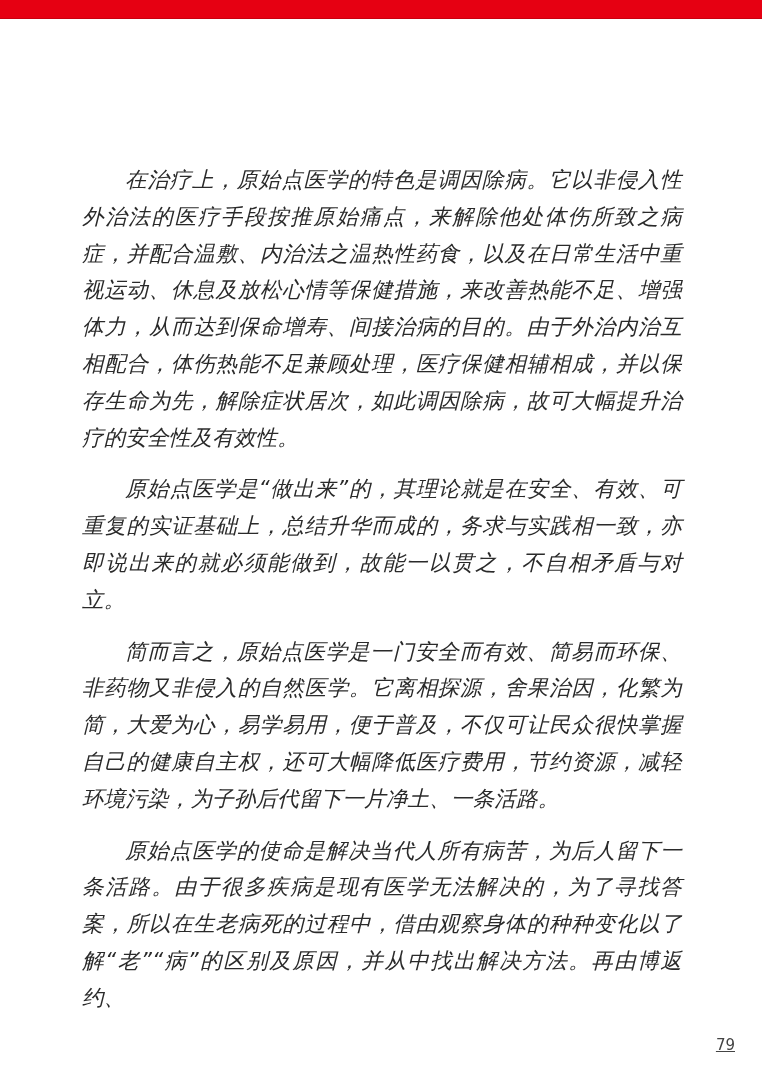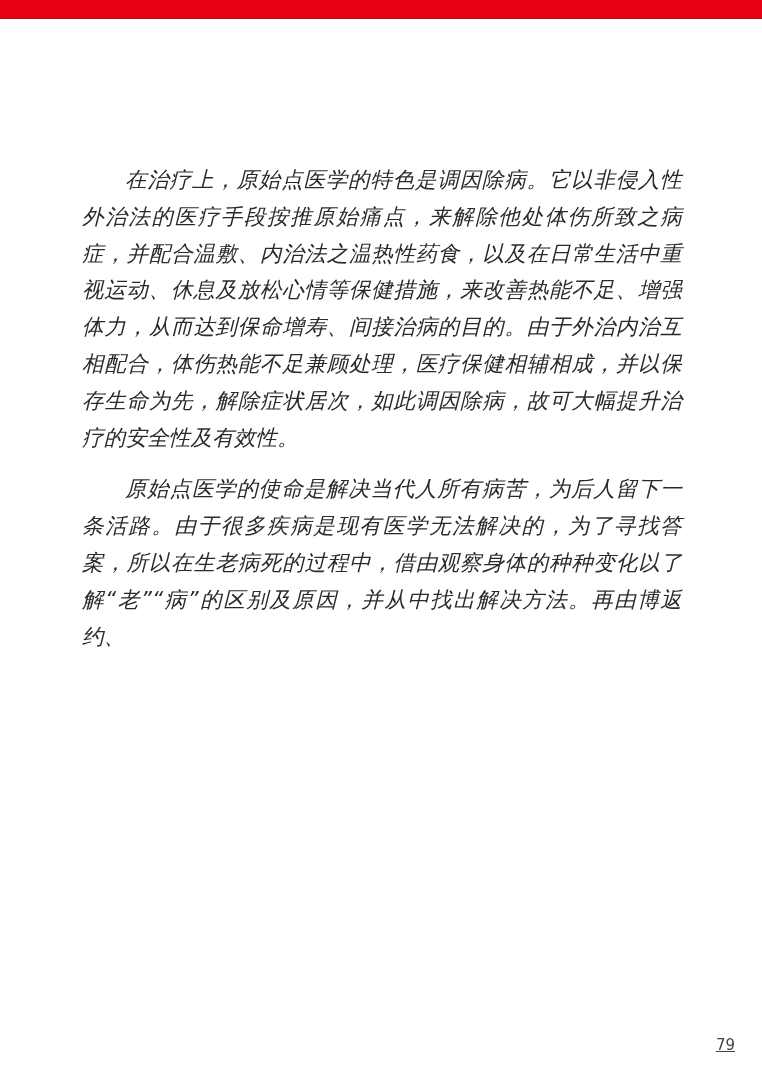--- a/index.html
+++ b/index.html
@@ -61,17 +61,19 @@
       text-decoration: underline;
     }
   </style>
 </head>
 <body>
 
 <div class="top-bar"></div>
 
 <div class="content">
   <p class="para">在治疗上，原始点医学的特色是调因除病。它以非侵入性外治法的医疗手段按推原始痛点，来解除他处体伤所致之病症，并配合温敷、内治法之温热性药食，以及在日常生活中重视运动、休息及放松心情等保健措施，来改善热能不足、增强体力，从而达到保命增寿、间接治病的目的。由于外治内治互相配合，体伤热能不足兼顾处理，医疗保健相辅相成，并以保存生命为先，解除症状居次，如此调因除病，故可大幅提升治疗的安全性及有效性。</p>
+  <p class="para">原始点医学是“做出来”的，其理论就是在安全、有效、可重复的实证基础上，总结升华而成的，务求与实践相一致，亦即说出来的就必须能做到，故能一以贯之，不自相矛盾与对立。</p>
+  <p class="para">简而言之，原始点医学是一门安全而有效、简易而环保、非药物又非侵入的自然医学。它离相探源，舍果治因，化繁为简，大爱为心，易学易用，便于普及，不仅可让民众很快掌握自己的健康自主权，还可大幅降低医疗费用，节约资源，减轻环境污染，为子孙后代留下一片净土、一条活路。</p>
 
   <p class="para">原始点医学的使命是解决当代人所有病苦，为后人留下一条活路。由于很多疾病是现有医学无法解决的，为了寻找答案，所以在生老病死的过程中，借由观察身体的种种变化以了解“老”“病”的区别及原因，并从中找出解决方法。再由博返约、</p>
 </div>
 
 <div class="page-number">79</div>
 
 </body></html>

